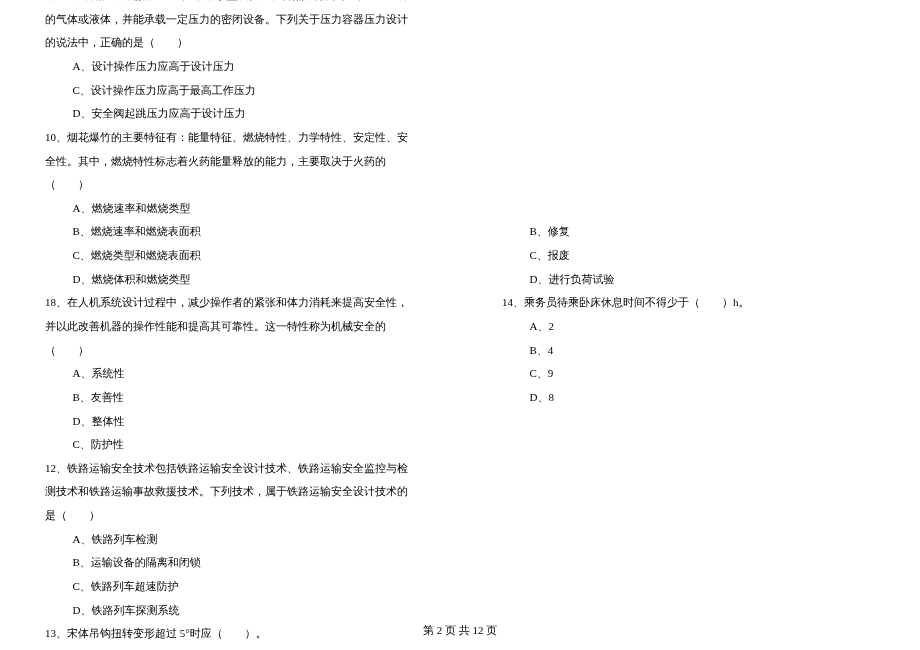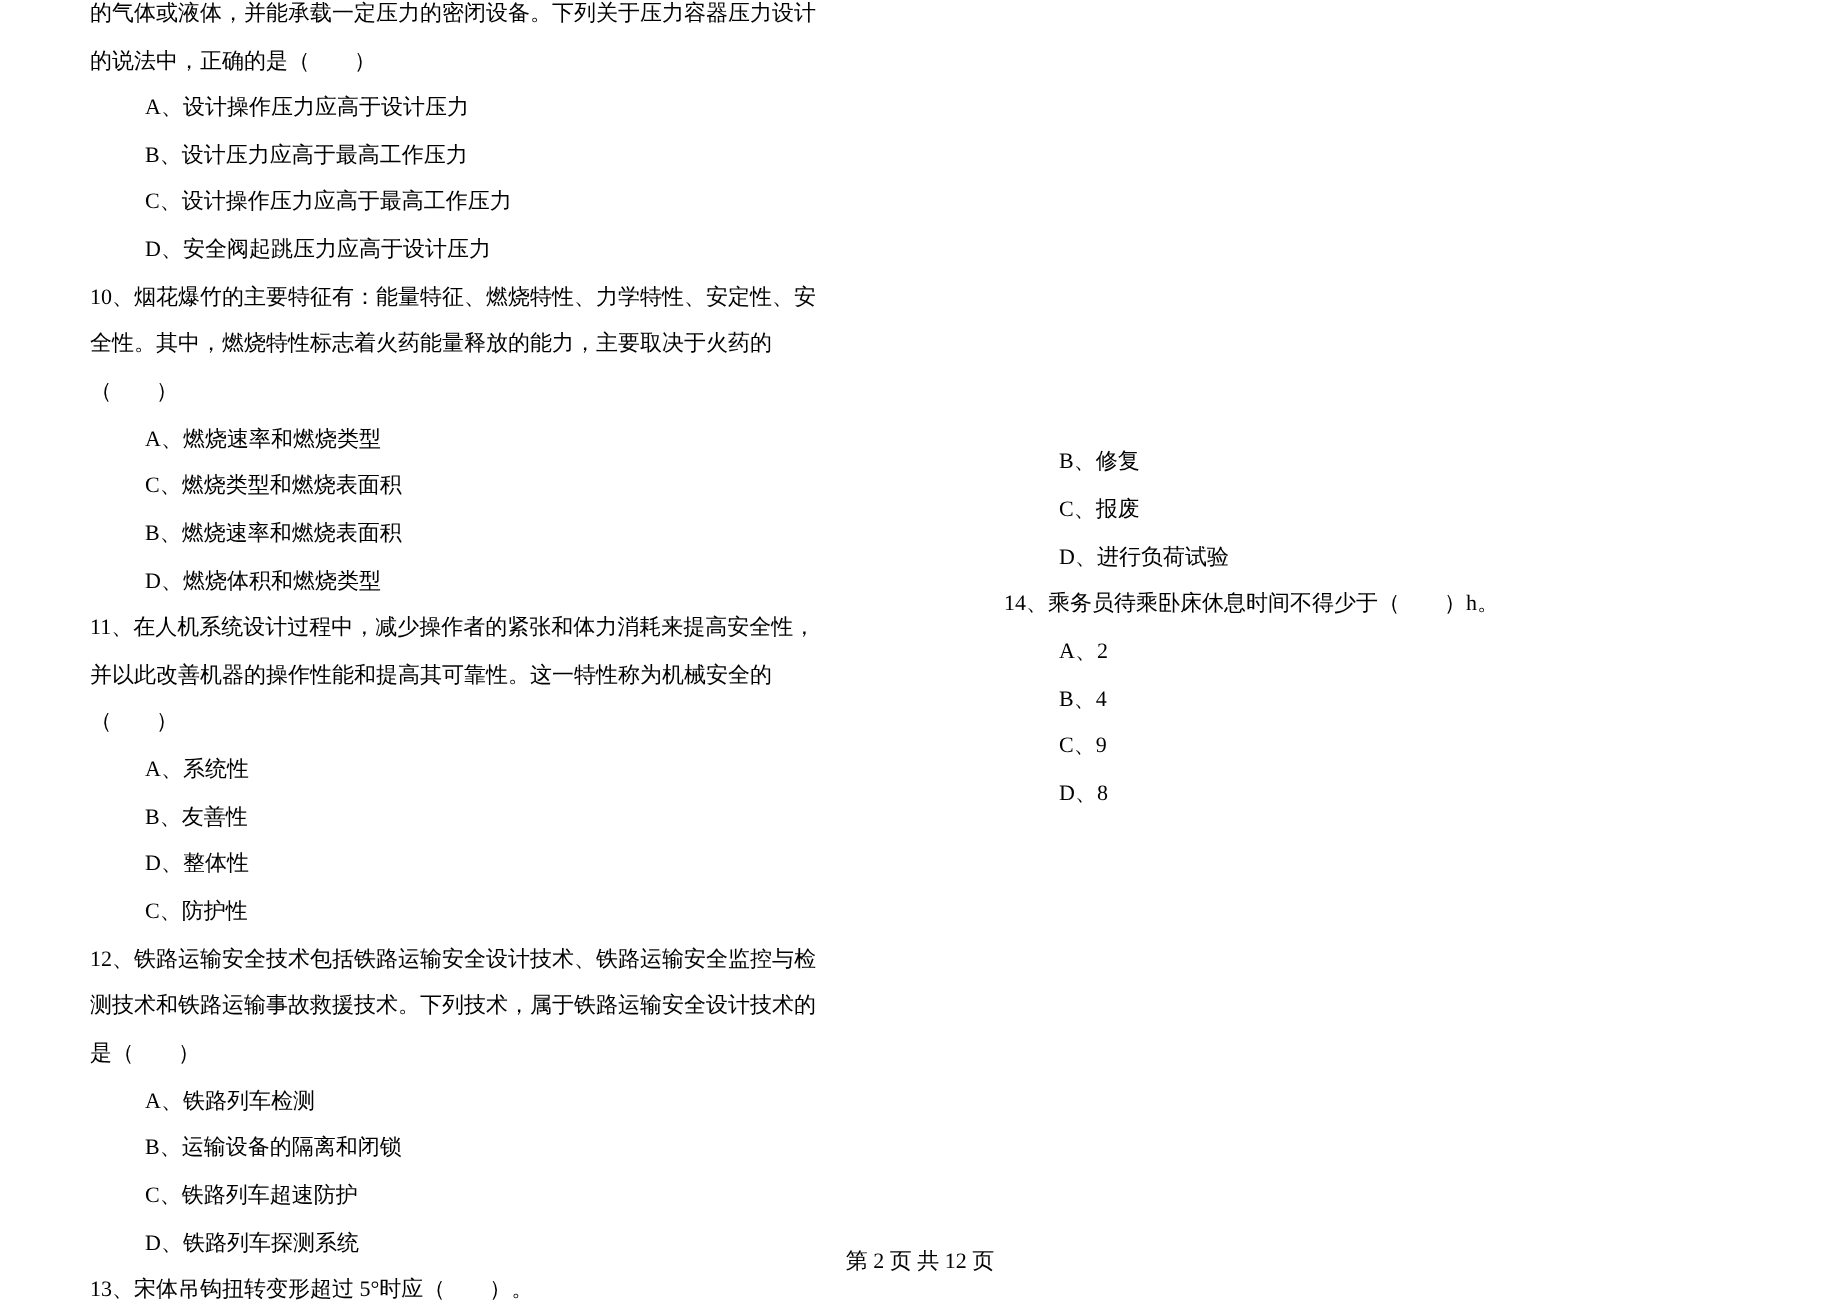--- a/index.html
+++ b/index.html
@@ -43,33 +43,32 @@
     }
   </style>
 </head>
 <body>
 
 <div class="content">
   <div class="column">
     <div class="question">
       <div class="q-text">9、压力容器一般泛指工业生产中用于盛装反应、传热、分离等生产工艺过程的气体或液体，并能承载一定压力的密闭设备。下列关于压力容器压力设计的说法中，正确的是（　　）</div>
       <div class="option">A、设计操作压力应高于设计压力</div>
-      <div class="option">B、设计压力应高于最高工作压力</div>
       <div class="option">C、设计操作压力应高于最高工作压力</div>
       <div class="option">D、安全阀起跳压力应高于设计压力</div>
     </div>
     <div class="question">
       <div class="q-text">10、烟花爆竹的主要特征有：能量特征、燃烧特性、力学特性、安定性、安全性。其中，燃烧特性标志着火药能量释放的能力，主要取决于火药的（　　）</div>
       <div class="option">A、燃烧速率和燃烧类型</div>
+      <div class="option">B、燃烧速率和燃烧表面积</div>
       <div class="option">C、燃烧类型和燃烧表面积</div>
-      <div class="option">B、燃烧速率和燃烧表面积</div>
       <div class="option">D、燃烧体积和燃烧类型</div>
     </div>
     <div class="question">
-      <div class="q-text">11、在人机系统设计过程中，减少操作者的紧张和体力消耗来提高安全性，并以此改善机器的操作性能和提高其可靠性。这一特性称为机械安全的（　　）</div>
+      <div class="q-text">18、在人机系统设计过程中，减少操作者的紧张和体力消耗来提高安全性，并以此改善机器的操作性能和提高其可靠性。这一特性称为机械安全的（　　）</div>
       <div class="option">A、系统性</div>
       <div class="option">B、友善性</div>
       <div class="option">D、整体性</div>
       <div class="option">C、防护性</div>
     </div>
     <div class="question">
       <div class="q-text">12、铁路运输安全技术包括铁路运输安全设计技术、铁路运输安全监控与检测技术和铁路运输事故救援技术。下列技术，属于铁路运输安全设计技术的是（　　）</div>
       <div class="option">A、铁路列车检测</div>
       <div class="option">B、运输设备的隔离和闭锁</div>
       <div class="option">C、铁路列车超速防护</div>

